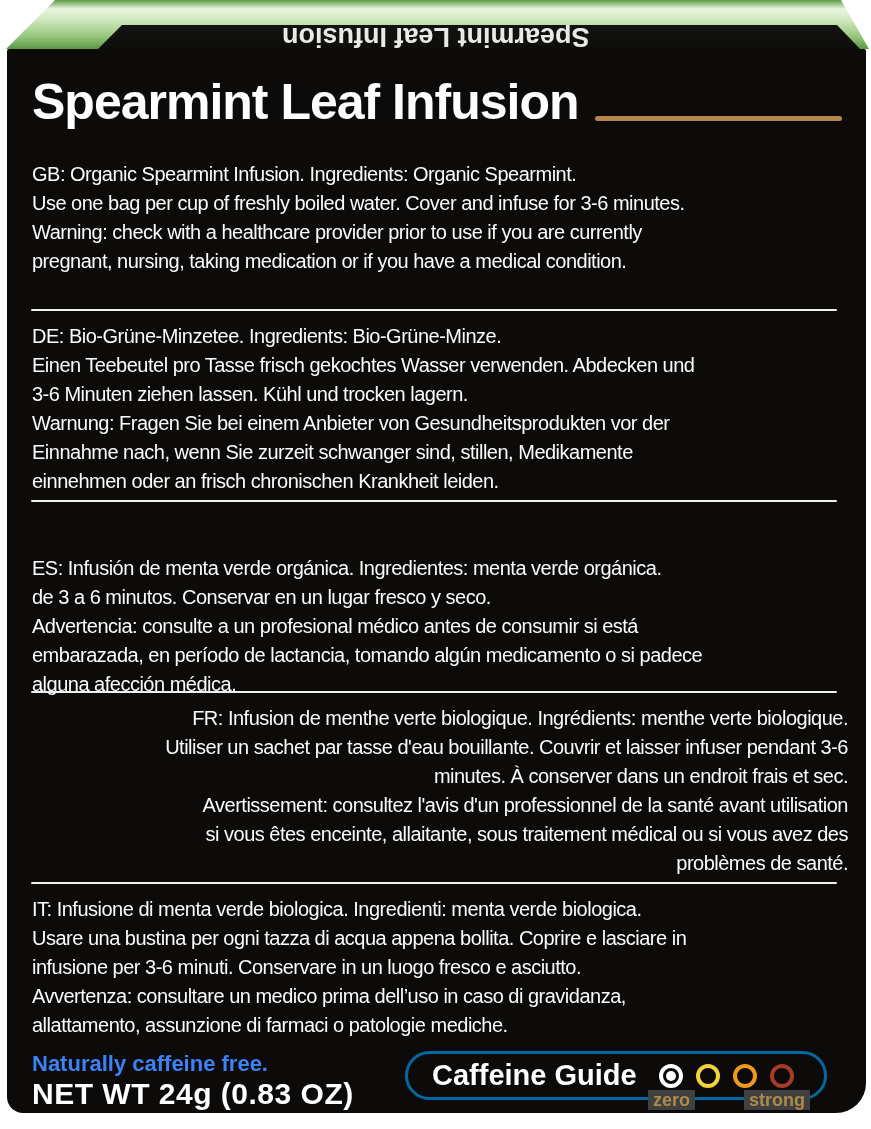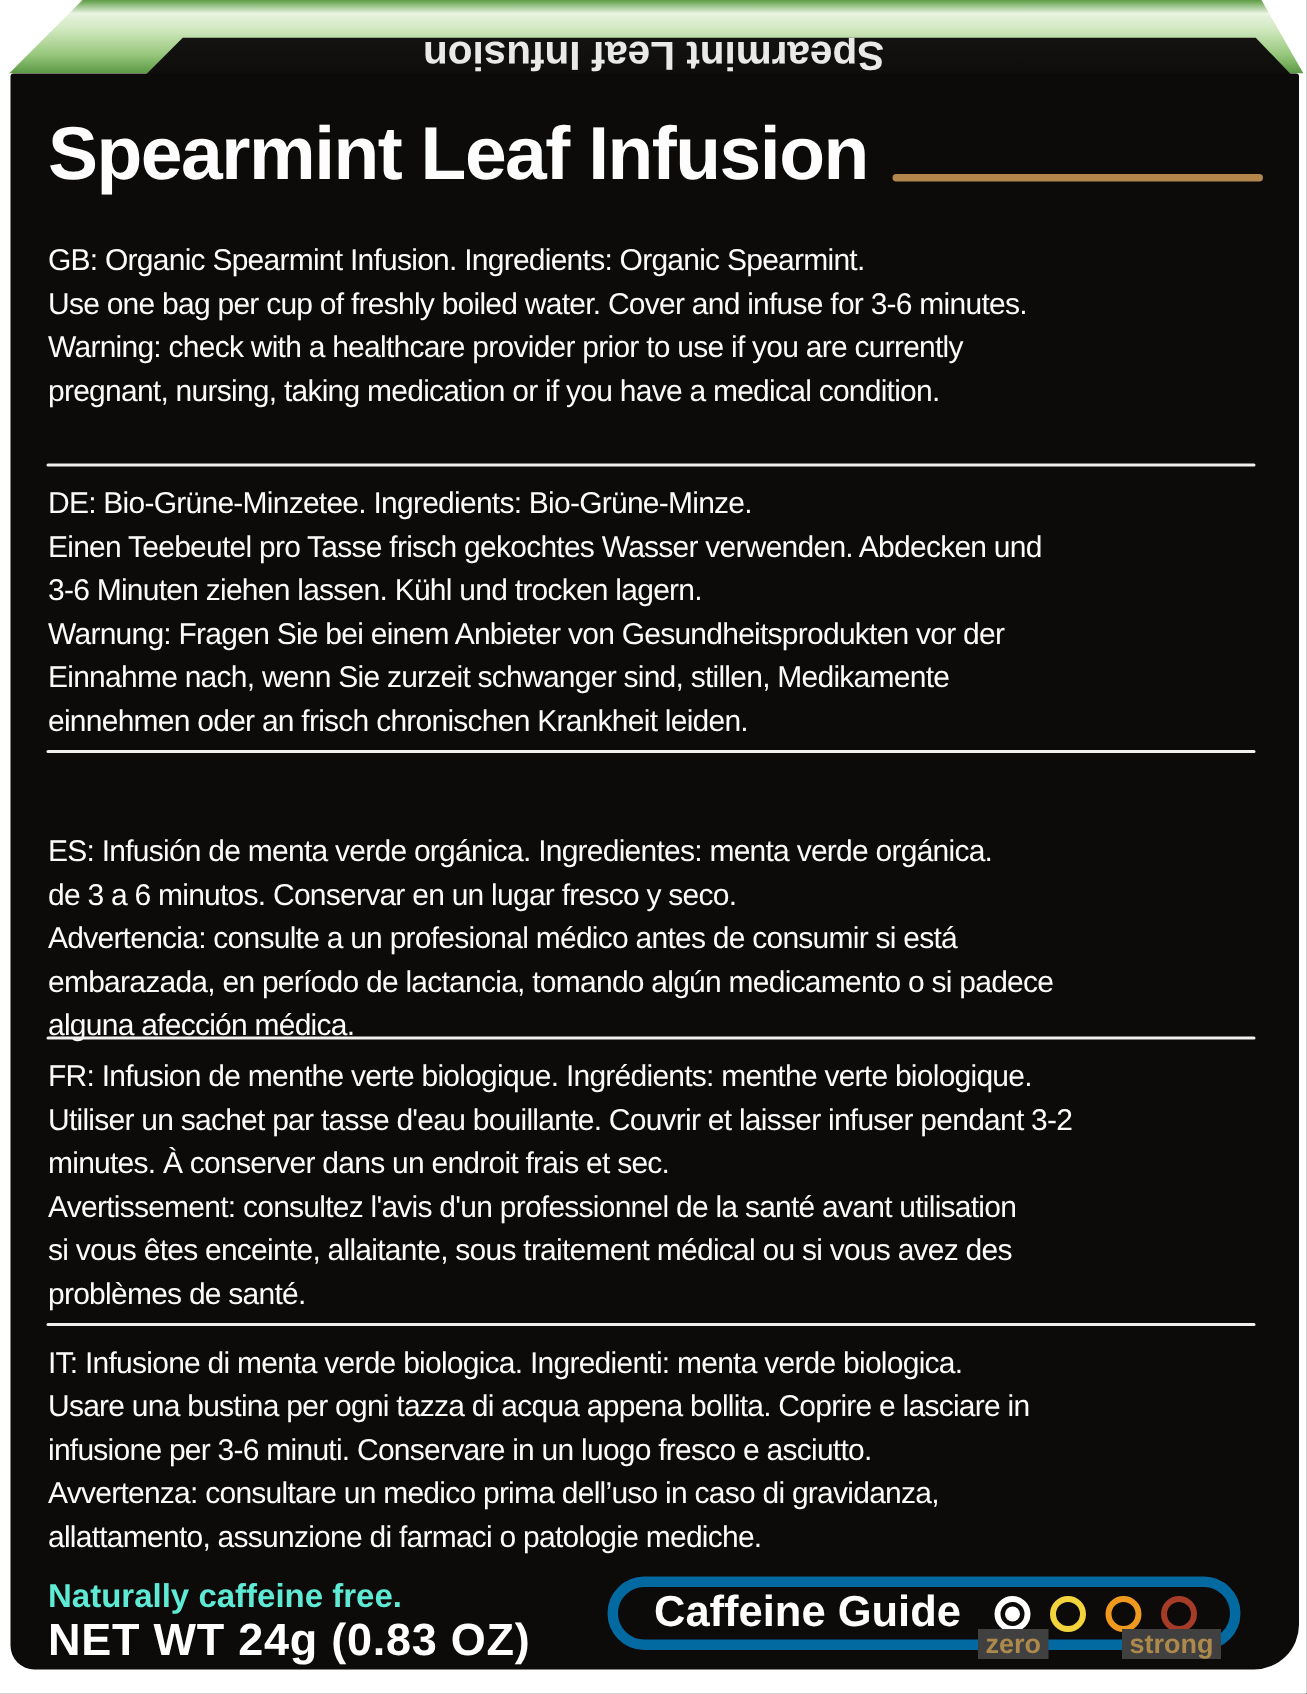--- a/index.html
+++ b/index.html
@@ -55,29 +55,29 @@
     line-height:29px;color:#fbfbfb;
   }
   .section .line{white-space:nowrap;}
   .divider{
     position:absolute;left:24px;width:806px;height:2px;
     background:#f0f0ee;border-radius:1px;
   }
   .sec-gb{top:111px;}   .div-1{top:260px;}
   .sec-de{top:273px;}   .div-2{top:451px;}
   .sec-es{top:464px;margin-top:41px;}   .div-3{top:642px;}
-  .sec-fr{top:655px;}   .div-4{top:833px;}
+  .sec-fr{top:655px;text-align:right;}   .div-4{top:833px;}
   .sec-it{top:846px;}
   
   .footer-left{position:absolute;left:25px;top:1001px;}
-  .caffeine-free{font-size:22px;font-weight:700;line-height:27px;color:#5eead4;}
+  .caffeine-free{font-size:22px;font-weight:700;line-height:27px;color:#3b82f6;}
   .net-weight{font-size:30px;font-weight:700;line-height:34px;letter-spacing:0.5px;color:#ffffff;}
   .pill{
     position:absolute;left:398px;top:1002px;width:422px;height:49px;
-    border:7px solid #0369a1;border-radius:28px;
+    border:3px solid #0369a1;border-radius:28px;
     box-sizing:border-box;
     display:flex;align-items:center;
   }
   .pill-title{
     margin-left:24px;
     font-size:29px;font-weight:700;color:#fdfdfd;white-space:nowrap;
   }
   .levels{
     position:absolute;left:251px;top:50%;transform:translateY(-50%);
     display:flex;align-items:center;gap:13px;
@@ -140,21 +140,21 @@
         <div class="line">ES: Infusión de menta verde orgánica. Ingredientes: menta verde orgánica.</div>
         <div class="line">de 3 a 6 minutos. Conservar en un lugar fresco y seco.</div>
         <div class="line">Advertencia: consulte a un profesional médico antes de consumir si está</div>
         <div class="line">embarazada, en período de lactancia, tomando algún medicamento o si padece</div>
         <div class="line">alguna afección médica.</div>
       </div>
     <div class="divider div-3"></div>
 
     <div class="section sec-fr">
         <div class="line">FR: Infusion de menthe verte biologique. Ingrédients: menthe verte biologique.</div>
-        <div class="line">Utiliser un sachet par tasse d'eau bouillante. Couvrir et laisser infuser pendant 3-2</div>
+        <div class="line">Utiliser un sachet par tasse d'eau bouillante. Couvrir et laisser infuser pendant 3-6</div>
         <div class="line">minutes. À conserver dans un endroit frais et sec.</div>
         <div class="line">Avertissement: consultez l'avis d'un professionnel de la santé avant utilisation</div>
         <div class="line">si vous êtes enceinte, allaitante, sous traitement médical ou si vous avez des</div>
         <div class="line">problèmes de santé.</div>
       </div>
     <div class="divider div-4"></div>
 
     <div class="section sec-it">
         <div class="line">IT: Infusione di menta verde biologica. Ingredienti: menta verde biologica.</div>
         <div class="line">Usare una bustina per ogni tazza di acqua appena bollita. Coprire e lasciare in</div>

